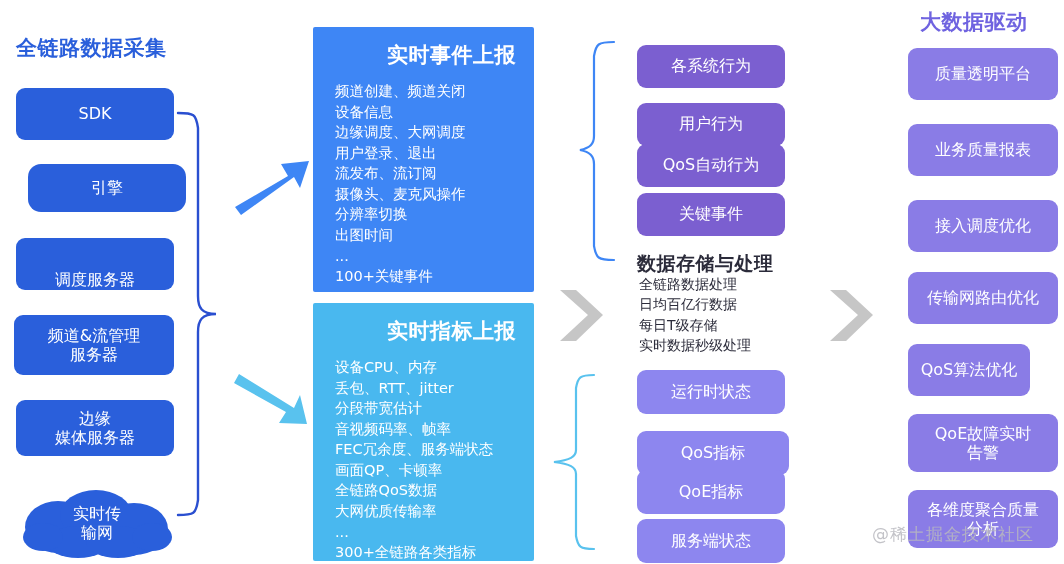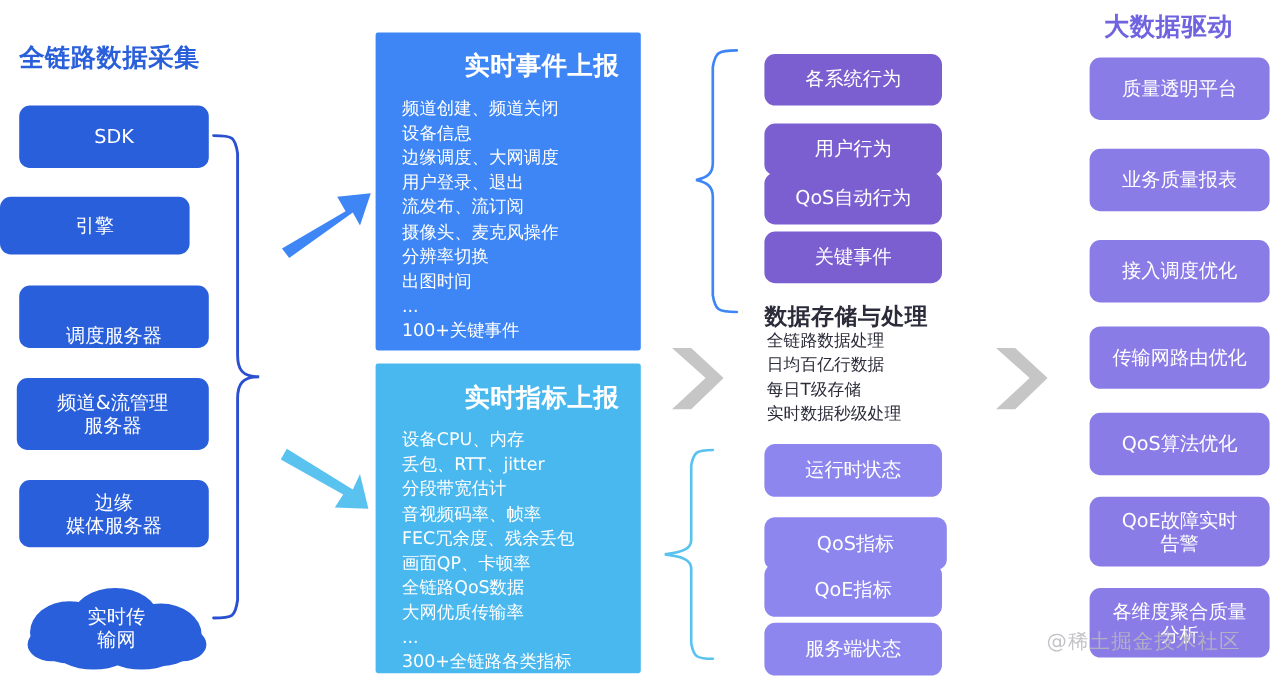--- a/index.html
+++ b/index.html
@@ -85,21 +85,21 @@
 <div id="canvas">
 
   <div class="abs col-heading" id="h-left">全链路数据采集</div>
   <div class="abs col-heading" id="h-right">大数据驱动</div>
   <div class="abs col-heading" id="h-store">数据存储与处理</div>
 
   <div class="abs pill pill-blue" style="left:16px;top:88px;width:158px;height:52px;">
     <span>SDK</span>
   </div>
 
-  <div class="abs pill pill-blue" style="left:0;top:164px;width:158px;height:48px;">
+  <div class="abs pill pill-blue" style="left:28px;top:164px;width:158px;height:48px;border-radius:13px;">
     <span>引擎</span>
   </div>
 
   <div class="abs pill pill-blue" style="left:16px;top:238px;width:158px;height:52px;align-items:flex-end;">
     <span>调度服务器</span>
   </div>
 
   <div class="abs pill pill-blue two-line" style="left:14px;top:315px;width:160px;height:60px;flex-direction:column;">
     <span>频道&amp;流管理</span>
     <span>服务器</span>
@@ -159,21 +159,21 @@
     </ul>
   </div>
 
   <div class="abs panel" id="panel-metric">
     <h3>实时指标上报</h3>
     <ul>
       <li>设备CPU、内存</li>
       <li>丢包、RTT、jitter</li>
       <li>分段带宽估计</li>
       <li>音视频码率、帧率</li>
-      <li>FEC冗余度、残余丢包</li>
+      <li>FEC冗余度、服务端状态</li>
       <li>画面QP、卡顿率</li>
       <li>全链路QoS数据</li>
       <li>大网优质传输率</li>
       <li>...</li>
       <li>300+全链路各类指标</li>
     </ul>
   </div>
 
   <svg class="deco" style="left:578px;top:38px;" width="40" height="226" viewBox="0 0 40 226">
     <path d="M36,4 C20,4 18,6 16,18 L16,98 C16,106 12,110 2,112
@@ -230,21 +230,21 @@
   </div>
   <div class="abs pill pill-purple" style="left:908px;top:124px;width:150px;height:52px;">
     <span>业务质量报表</span>
   </div>
   <div class="abs pill pill-purple" style="left:908px;top:200px;width:150px;height:52px;">
     <span>接入调度优化</span>
   </div>
   <div class="abs pill pill-purple" style="left:908px;top:272px;width:150px;height:52px;">
     <span>传输网路由优化</span>
   </div>
-  <div class="abs pill pill-purple" style="left:908px;top:344px;width:150px;height:52px;">
+  <div class="abs pill pill-purple" style="left:908px;top:344px;width:122px;height:52px;">
     <span>QoS算法优化</span>
   </div>
   <div class="abs pill pill-purple two-line" style="left:908px;top:414px;width:150px;height:58px;flex-direction:column;">
     <span>QoE故障实时</span>
     <span>告警</span>
   </div>
   <div class="abs pill pill-purple two-line" style="left:908px;top:490px;width:150px;height:58px;flex-direction:column;">
     <span>各维度聚合质量</span>
     <span>分析</span>
   </div>

